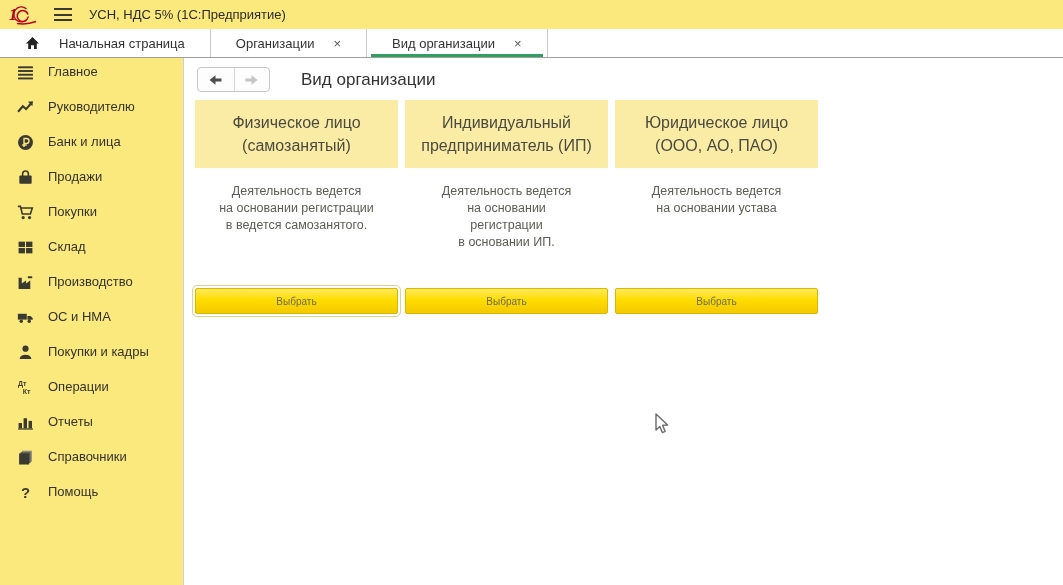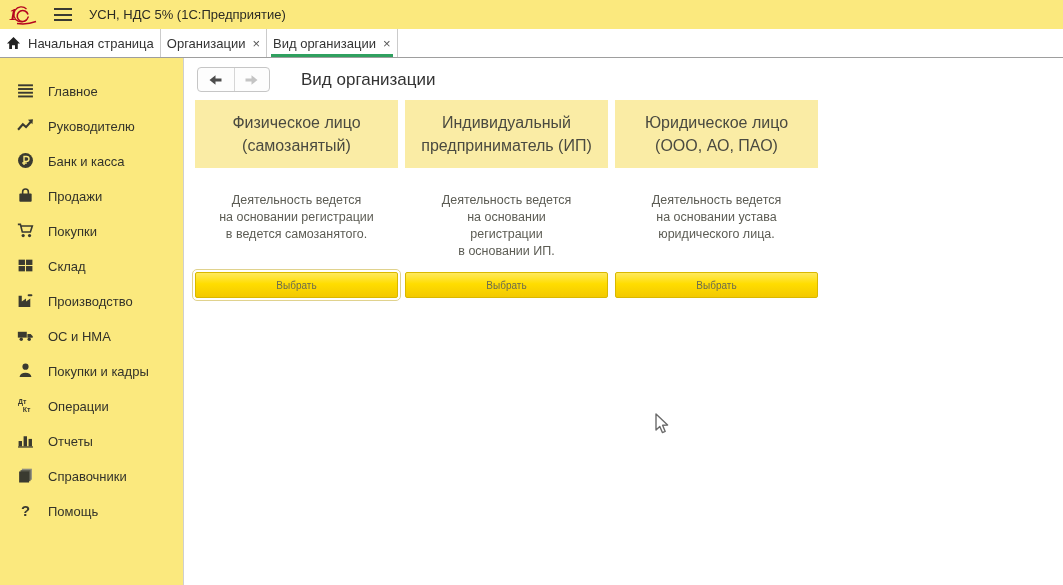--- a/index.html
+++ b/index.html
@@ -8,42 +8,42 @@
 
   
   .titlebar { height:29px; background:#fbe97e; display:flex; align-items:center; }
   .logo { margin-left:9px; width:30px; height:20px; }
   .hamburger { margin-left:15px; width:18px; height:13px; display:flex; flex-direction:column; justify-content:space-between; cursor:pointer; }
   .hamburger span { display:block; height:2px; background:#3a3a32; }
   .win-title { margin-left:17px; font-size:13px; color:#2c2c24; }
 
   
   .tabbar { height:29px; background:#fff; border-bottom:1px solid #9e9e9e; display:flex; }
-  .tab { position:relative; display:flex; align-items:center; gap:7px; padding:0 6px; border-right:1px solid #cbcbcb; font-size:13px; color:#333; cursor:pointer; }
+  .tab { position:relative; display:flex; align-items:center; gap:19px; padding:0 25px; border-right:1px solid #cbcbcb; font-size:13px; color:#333; cursor:pointer; }
   .tab .close { font-size:13px; color:#555; line-height:1; }
   .tab.active::after { content:""; position:absolute; left:4px; right:4px; bottom:0; height:3px; background:#2fa05f; }
   .home-ico { width:15px; height:14px; }
 
   
   .layout { display:flex; height:556px; }
   .sidebar { width:184px; background:#fbe97e; border-right:1px solid #cfcfcf; padding-top:6px; }
-  .side-item { height:35px; display:flex; align-items:flex-end; padding-left:17px; gap:14px; font-size:13px; color:#33332a; cursor:pointer; }
+  .side-item { height:35px; display:flex; align-items:flex-start; padding-left:17px; gap:14px; font-size:13px; color:#33332a; cursor:pointer; }
   .side-item .ico { width:17px; height:17px; flex:0 0 17px; display:flex; align-items:center; justify-content:center; }
 
   .main { flex:1; background:#fff; position:relative; }
   .nav-row { display:flex; align-items:center; margin:9px 0 0 13px; }
   .nav-group { width:73px; height:25px; border:1px solid #c6c6c6; border-radius:4px; background:#fdfdfd; display:flex; overflow:hidden; }
   .nav-btn { width:36px; display:flex; align-items:center; justify-content:center; cursor:pointer; }
   .nav-btn + .nav-btn { border-left:1px solid #d6d6d6; }
   .page-title { margin-left:31px; font-size:17px; color:#333; }
 
   .cards { position:absolute; left:11px; top:42px; display:flex; gap:7px; }
   .card { width:203px; }
   .card-header { height:68px; background:#faeca5; display:flex; flex-direction:column; justify-content:center; text-align:center; font-size:16px; line-height:23px; color:#4a4a40; }
-  .card-desc { height:104px; padding-top:24px; text-align:center; font-size:12.5px; line-height:17px; color:#5c5c54; }
+  .card-desc { height:120px; padding-top:15px; text-align:center; font-size:12.5px; line-height:17px; color:#5c5c54; }
   .select-btn { display:block; width:100%; height:26px; background:linear-gradient(#ffe95e,#ffdd00 45%,#f3c900); border:1px solid #d9b800; border-radius:2px; font-family:inherit; font-size:10px; color:#6b6b4f; cursor:pointer; }
   .select-btn.focused { outline:1px solid #e0d28e; outline-offset:2px; }
 
   .cursor { position:absolute; left:654px; top:413px; width:15px; height:22px; pointer-events:none; }
 </style>
 </head>
 <body>
 
 <div class="titlebar">
   <svg class="logo" viewBox="0 0 30 20">
@@ -105,21 +105,21 @@
       <span>Руководителю</span>
     </div>
 
     <div class="side-item">
       <span class="ico">
         <svg viewBox="0 0 16 16" width="17" height="17">
             <circle cx="8" cy="8" r="7" fill="#3a3a30"></circle>
             <path d="M6.6 12.2 V4.2 H9 a2.3 2.3 0 0 1 0 4.6 H6.6 M4.9 10.4 H9.2" fill="none" stroke="#fbe97e" stroke-width="1.3"></path>
           </svg>
       </span>
-      <span>Банк и касса</span>
+      <span>Банк и лица</span>
     </div>
 
     <div class="side-item">
       <span class="ico">
         <svg viewBox="0 0 16 16" width="17" height="17">
             <path d="M5.3 6.5 V4.6 a2.7 2.7 0 0 1 5.4 0 V6.5" fill="none" stroke="#3a3a30" stroke-width="1.5"></path>
             <rect x="2.2" y="6.2" width="11.6" height="7.6" rx="0.8" fill="#3a3a30"></rect>
           </svg>
       </span>
       <span>Продажи</span>
@@ -276,21 +276,20 @@
       </div>
 
       <div class="card">
         <div class="card-header">
           <div>Юридическое лицо</div>
           <div>(ООО, АО, ПАО)</div>
         </div>
         <div class="card-desc">
           <div>Деятельность ведется</div>
           <div>на основании устава</div>
-          <div>юридического лица.</div>
         </div>
         <button class="select-btn">Выбрать</button>
       </div>
 
     </div>
   </div>
 </div>
 
 <svg class="cursor" viewBox="0 0 15 22">
   <path d="M2 1 L2 17 L5.8 13.4 L8.4 19.6 L11.2 18.4 L8.6 12.3 L13.6 12.1 Z" fill="#fff" stroke="#6b6b6b" stroke-width="1.4" stroke-linejoin="round"></path>

